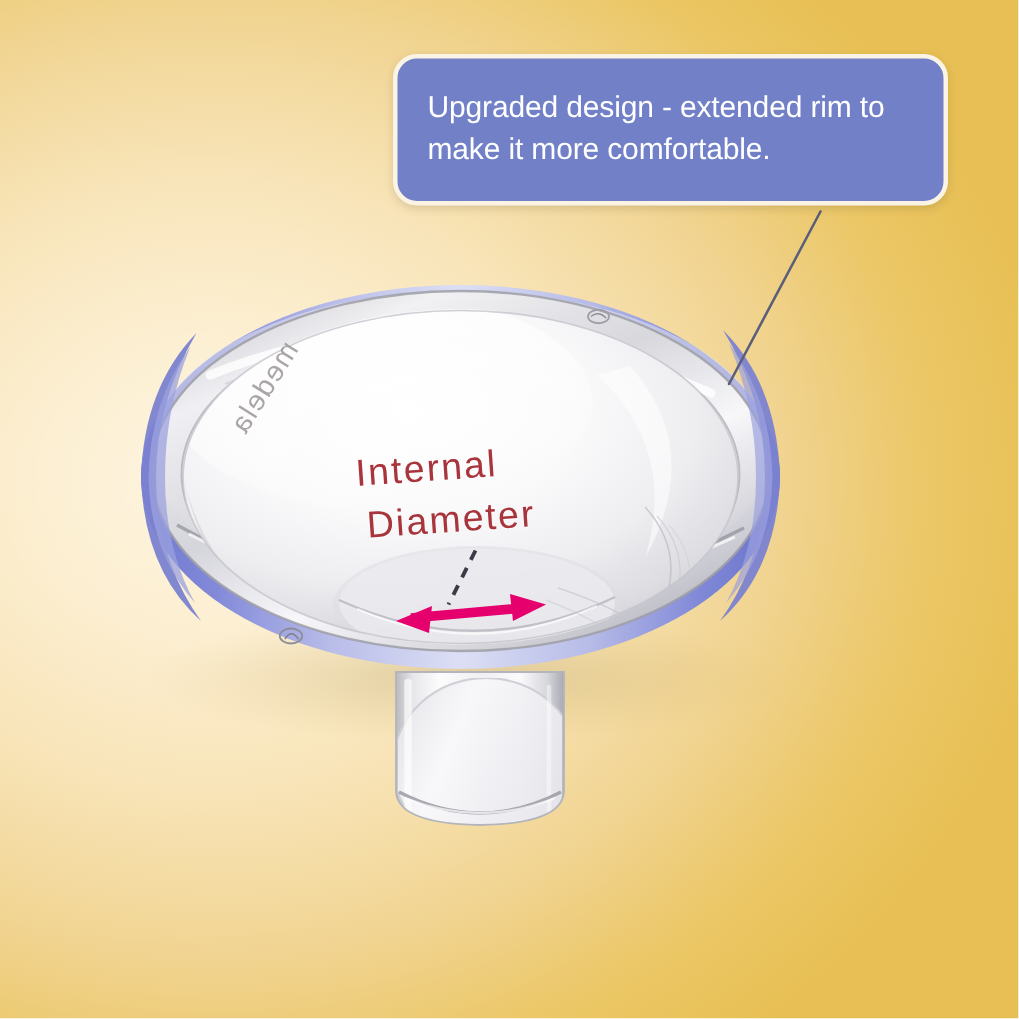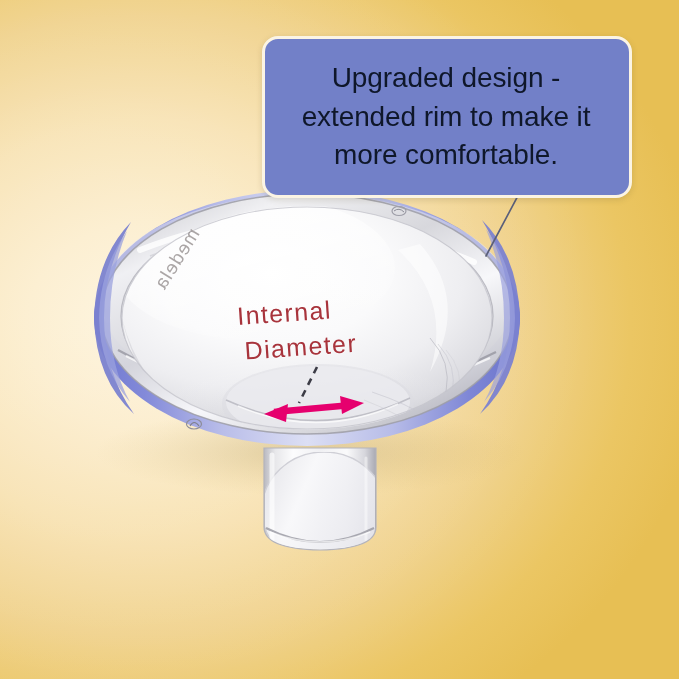--- a/index.html
+++ b/index.html
@@ -53,27 +53,26 @@
     top: 36px;
     width: 370px;
     padding: 20px 22px 20px 20px;
     border-radius: 16px;
     background: #7280c8;
     border: 3px solid #fbf4e4;
     box-shadow: 0 2px 6px rgba(90,80,40,0.18);
     z-index: 30;
   }
   #callout .ctext {
-    color: #0f172a;
-    font-size: 28px;
+    color: #ffffff;
+    font-size: 20px;
     line-height: 1.38;
     letter-spacing: -0.1px;
     font-family: "Liberation Sans", sans-serif;
     white-space: pre-line;
-    text-align: center;
   }
 
   
   #leader {
     position: absolute;
     left: 0; top: 0;
     width: 679px; height: 679px;
     z-index: 20;
     pointer-events: none;
   }

